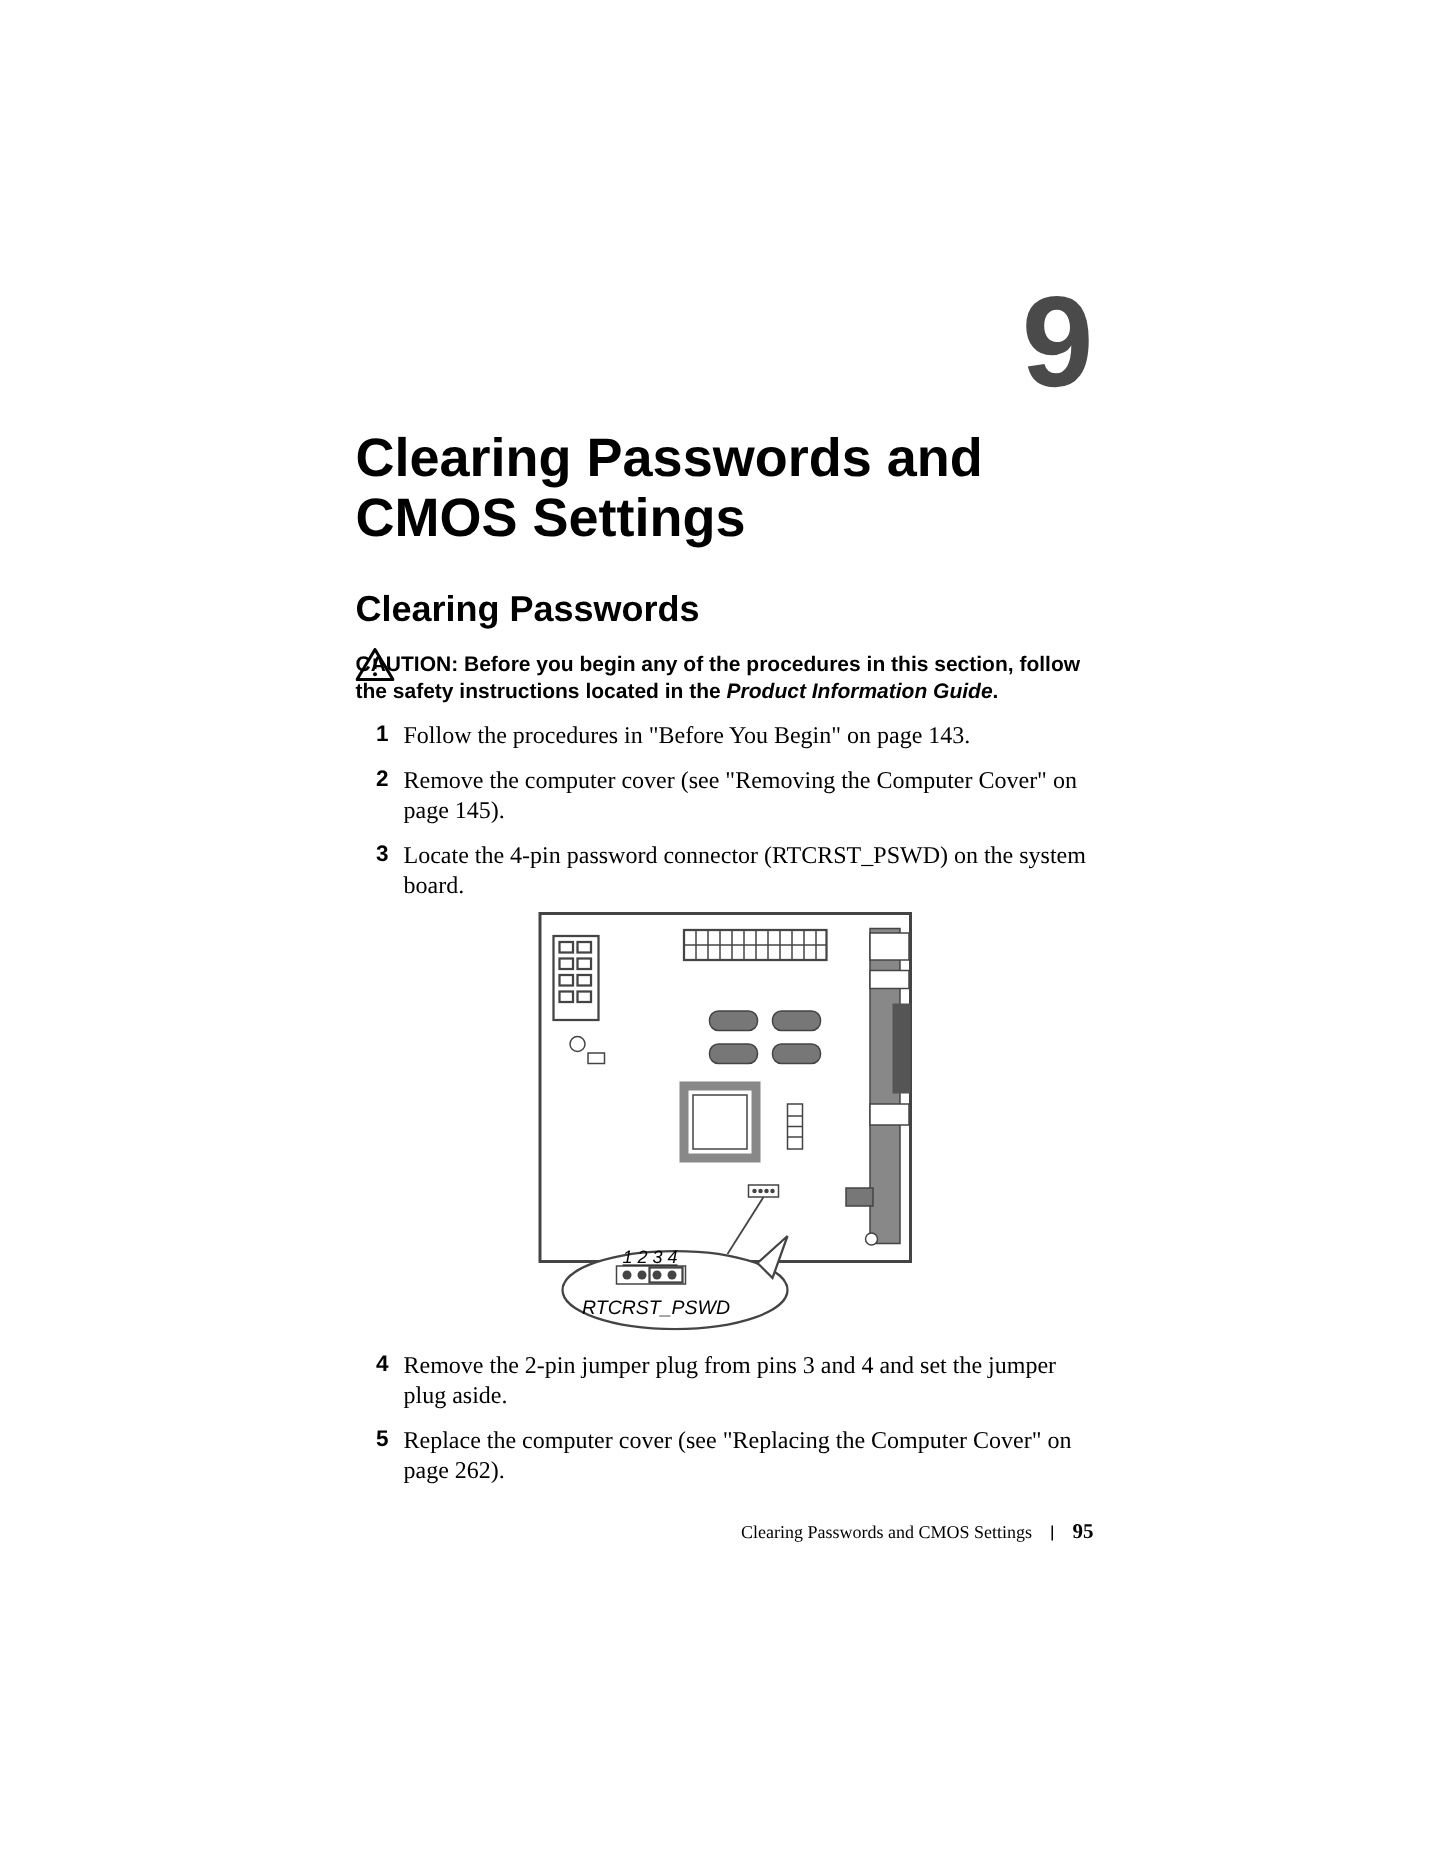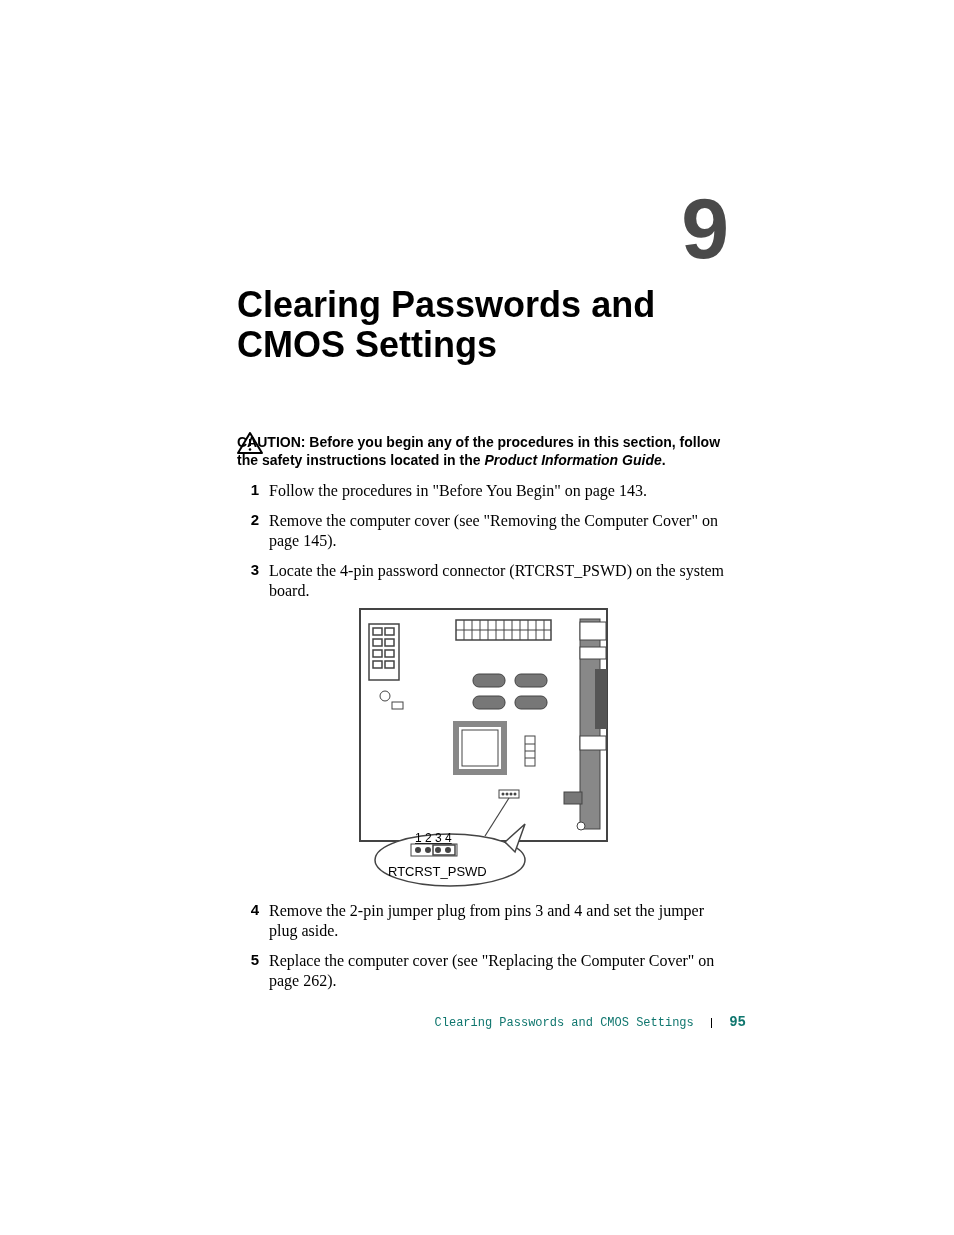--- a/index.html
+++ b/index.html
@@ -97,28 +97,29 @@
     font-family: "Trebuchet MS", Arial, sans-serif;
     font-weight: 700;
     font-size: 15px;
   }
   .board-figure {
     position: absolute;
     top: 604px;
     left: 355px;
     width: 262px;
     height: 283px;
+    font-style: italic;
   }
   .footer {
     position: absolute;
     bottom: 205px;
-    right: 208px;
-    font-family: Liberation Mono, monospace;
+    right: 225px;
+    font-family: Liberation Serif, serif;
     font-size: 12px;
-    color: #0f766e;
+    color: #000000;
     text-align: right;
   }
   .footer .sep {
     display: inline-block;
     border-left: 1px solid #000;
     height: 10px;
     margin: 0 10px;
     vertical-align: middle;
   }
   .footer .pnum {
@@ -128,20 +129,21 @@
 </style>
 </head>
 <body>
 
 <div class="page">
 
   <div class="chapter-num">9</div>
 
   <div class="chapter-title">Clearing Passwords and CMOS Settings</div>
 
+  <div class="section-title">Clearing Passwords</div>
 
   <div class="caution-row">
     <span class="icon">
       <svg width="26" height="22" viewBox="0 0 26 22">
         <polygon points="13,1 25,21 1,21" fill="none" stroke="#000" stroke-width="2" stroke-linejoin="round"></polygon>
         <line x1="13" y1="7" x2="13" y2="14" stroke="#000" stroke-width="2"></line>
         <circle cx="13" cy="17.5" r="1.3" fill="#000"></circle>
       </svg>
     </span>
     <div class="text">

